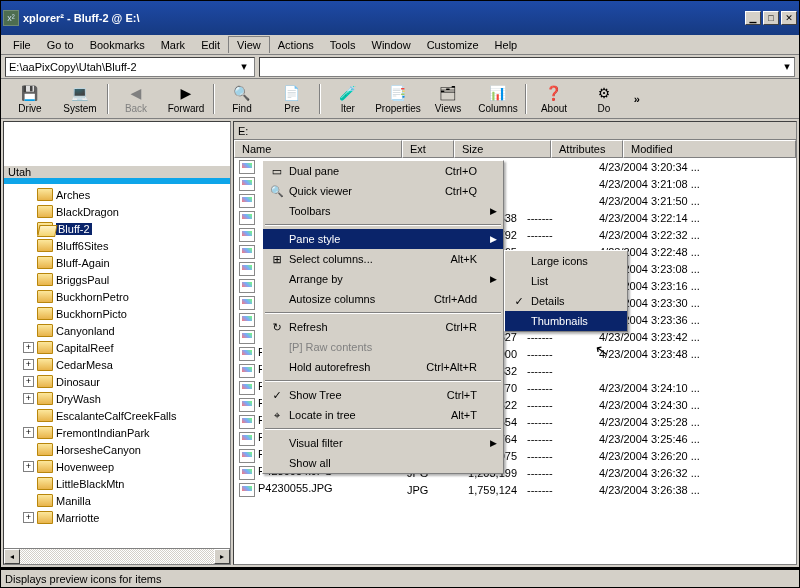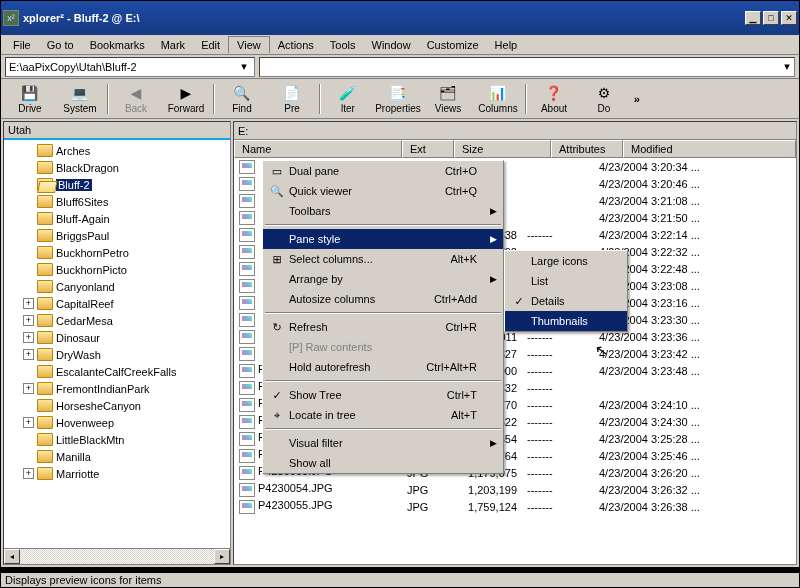--- a/index.html
+++ b/index.html
@@ -20,21 +20,21 @@
 .emptybox .dd { width:14px; text-align:center; }
 .toolbar { height:40px; display:flex; align-items:center; padding:0 4px; border-bottom:1px solid #808080; gap:0; }
 .tbtn { width:50px; height:36px; display:flex; flex-direction:column; align-items:center; justify-content:center; gap:1px; cursor:default; }
 .tbtn .ti { width:18px; height:18px; display:flex; align-items:center; justify-content:center; font-size:14px; }
 .tbtn .tl { font-size:10px; }
 .tbtn.disabled { color:#808080; }
 .tsep { width:2px; height:30px; border-left:1px solid #808080; border-right:1px solid #fff; margin:0 2px; }
 .tmore { width:14px; text-align:right; padding-right:4px; font-weight:bold; letter-spacing:-1px; }
 .mainarea { flex:1; display:flex; overflow:hidden; position:relative; }
 .treepane { width:228px; background:#fff; border:1px solid #808080; border-top-color:#404040; border-left-color:#404040; margin:2px 0 2px 2px; display:flex; flex-direction:column; }
-.plabel { background:#d4d0c8; height:18px; display:flex; align-items:center; padding:0 4px; border-bottom:2px solid #0ea5e9; }
+.plabel { background:#d4d0c8; height:18px; display:flex; align-items:center; padding:0 4px; border-bottom:6px solid #0ea5e9;margin-top:44px; }
 .tree { flex:1; overflow:hidden; padding:2px 0; }
 .tnode { display:flex; align-items:center; height:17px; padding-left:3px; white-space:nowrap; }
 .tnode .exp { width:11px; height:11px; border:1px solid #808080; display:flex; align-items:center; justify-content:center; font-size:9px; line-height:1; margin-right:3px; background:#fff; color:#000; }
 .tnode .noexp { width:11px; margin-right:3px; }
 .tnode .fico { width:16px; height:13px; background:linear-gradient(#fce79c,#e8b44b); border:1px solid #b8860b; border-radius:1px 1px 0 0; margin-right:3px; position:relative; }
 .tnode .fico.open::before { content:""; position:absolute; left:-1px; top:2px; width:16px; height:10px; background:linear-gradient(#fff2c7,#f5d670); border:1px solid #b8860b; transform:skewX(-12deg); transform-origin:bottom left; }
 .tnode.sel .lbl { background:#0a246a; color:#fff; padding:0 2px; }
 .tnode.sub { padding-left:19px; }
 .hscroll { height:16px; background:#d4d0c8; border-top:1px solid #808080; display:flex; }
 .hscroll .sbtn { width:16px; height:15px; background:#d4d0c8; border:1px solid #fff; border-right-color:#404040; border-bottom-color:#404040; display:flex; align-items:center; justify-content:center; font-size:8px; }
@@ -42,21 +42,21 @@
 .filepane { flex:1; margin:2px 2px 2px 2px; display:flex; flex-direction:column; background:#fff; border:1px solid #808080; border-top-color:#404040; border-left-color:#404040; position:relative; }
 .fplabel { background:#d4d0c8; height:18px; display:flex; align-items:center; padding:0 4px; border-bottom:1px solid #808080; }
 .fheaders { height:18px; display:flex; background:#d4d0c8; }
 .fh { border:1px solid #fff; border-right-color:#808080; border-bottom-color:#808080; padding:2px 7px; overflow:hidden; white-space:nowrap; }
 .flist { flex:1; overflow:hidden; }
 .frow { display:flex; height:17px; align-items:center; white-space:nowrap; }
 .fcell { padding:0 5px; overflow:hidden; }
 .fcell.r { text-align:right; }
 .fico2 { width:16px; height:14px; display:inline-block; vertical-align:middle; margin-right:3px; position:relative; background:#fff; border:1px solid #888; }
 .fico2::after { content:""; position:absolute; left:2px; top:2px; right:2px; bottom:5px; background:linear-gradient(45deg,#f77,#7af,#7f7); }
-.statusbar { height:20px; border-top:6px solid #000000; background:#d4d0c8; display:flex; align-items:center; padding:0 4px; }
+.statusbar { height:20px; border-top:3px solid #000000; background:#d4d0c8; display:flex; align-items:center; padding:0 4px; }
 .dropdown { position:absolute; background:#d4d0c8; border:1px solid #808080; border-top-color:#fff; border-left-color:#fff; box-shadow:2px 2px 2px rgba(0,0,0,.3); z-index:30; }
 .drow { height:20px; display:flex; align-items:center; padding:0 18px 0 4px; position:relative; white-space:nowrap; }
 .drow .dic { width:20px; display:flex; align-items:center; justify-content:center; font-size:11px; }
 .drow .dlbl { flex:1; padding:0 20px 0 2px; }
 .drow .dsc { padding-right:8px; color:#000; }
 .drow .darr { position:absolute; right:6px; font-size:9px; }
 .drow.hi { background:#0a246a; color:#fff; }
 .drow.hi .dsc { color:#fff; }
 .drow.dis { color:#808080; }
 .dsep { height:1px; margin:3px 2px; border-top:1px solid #808080; border-bottom:1px solid #fff; }
@@ -289,27 +289,20 @@
             <div class="fcell" style="width:45px"></div>
             <div class="fcell r" style="width:75px"></div>
             <div class="fcell" style="width:72px"></div>
             <div class="fcell" style="flex:1">4/23/2004 3:20:34 ...</div>
           </div>
           <div class="frow">
             <div class="fcell" style="width:168px"><span class="fico2"></span></div>
             <div class="fcell" style="width:45px"></div>
             <div class="fcell r" style="width:75px"></div>
             <div class="fcell" style="width:72px"></div>
-            <div class="fcell" style="flex:1">4/23/2004 3:20:46 ...</div>
-          </div>
-          <div class="frow">
-            <div class="fcell" style="width:168px"><span class="fico2"></span></div>
-            <div class="fcell" style="width:45px"></div>
-            <div class="fcell r" style="width:75px"></div>
-            <div class="fcell" style="width:72px"></div>
             <div class="fcell" style="flex:1">4/23/2004 3:21:08 ...</div>
           </div>
           <div class="frow">
             <div class="fcell" style="width:168px"><span class="fico2"></span></div>
             <div class="fcell" style="width:45px"></div>
             <div class="fcell r" style="width:75px"></div>
             <div class="fcell" style="width:72px"></div>
             <div class="fcell" style="flex:1">4/23/2004 3:21:50 ...</div>
           </div>
           <div class="frow">

